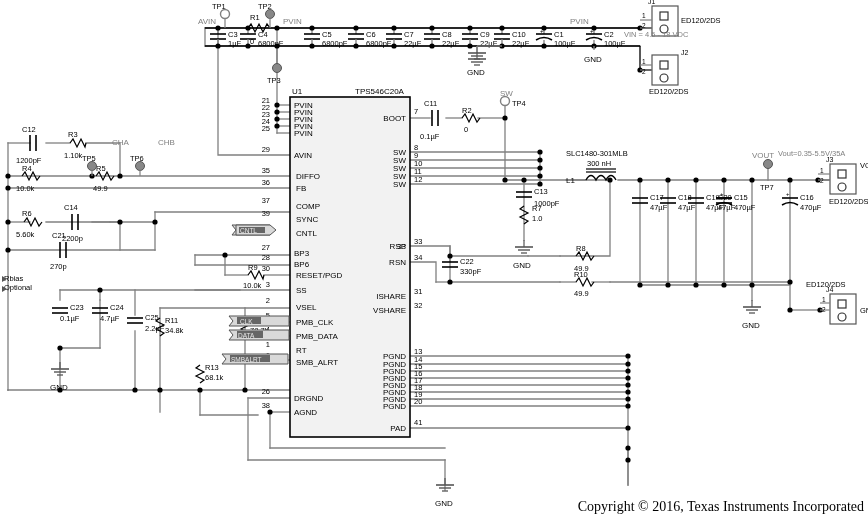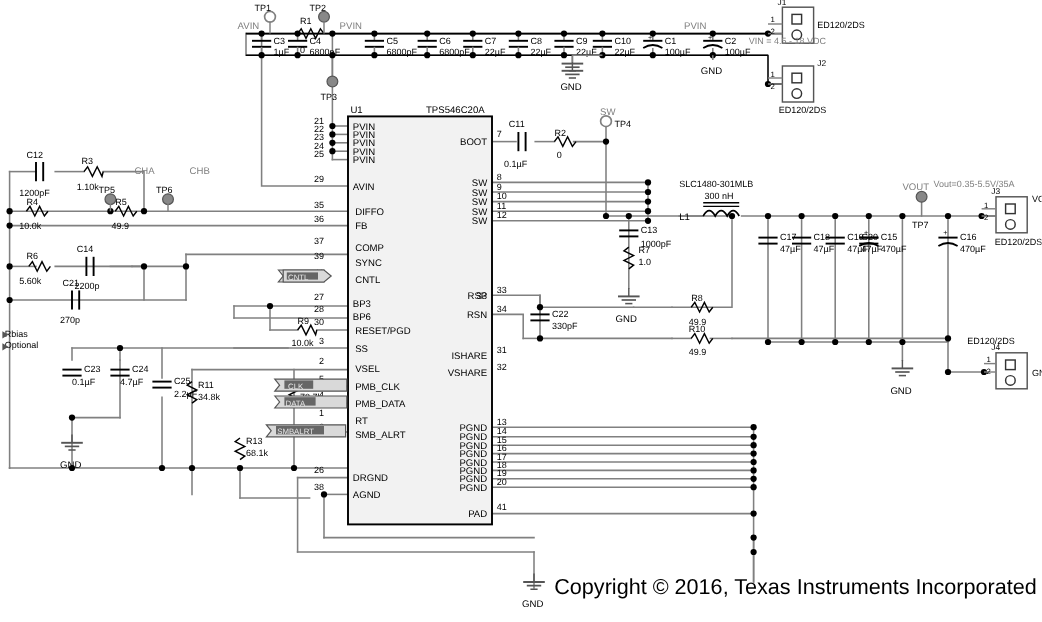--- a/index.html
+++ b/index.html
@@ -1,20 +1,20 @@
 <!DOCTYPE html>
 <html><head>
 <meta charset="utf-8">
 <style>
   html,body{margin:0;padding:0;background:#ffffff;}
   body{width:868px;height:518px;position:relative;overflow:hidden;
        font-family:"Liberation Sans", sans-serif;color:#000;}
   #sch{position:absolute;left:0;top:0;}
-  .copy{position:absolute;right:4px;bottom:18px;font-size:18px;color:#000;
-        font-family:Liberation Sans, sans-serif;white-space:nowrap;}
+  .copy{position:absolute;right:4px;bottom:3px;font-size:14px;color:#000;
+        font-family:Liberation Serif, serif;white-space:nowrap;}
   text{font-family:"Liberation Sans", sans-serif;}
 </style>
 </head>
 <body>
 
 <svg id="sch" width="868" height="518" viewBox="0 0 868 518" xmlns="http://www.w3.org/2000/svg">
 
   <defs>
     <g id="gndsym">
       <line x1="0" y1="0" x2="0" y2="7" stroke="#555" stroke-width="1.2"></line>

